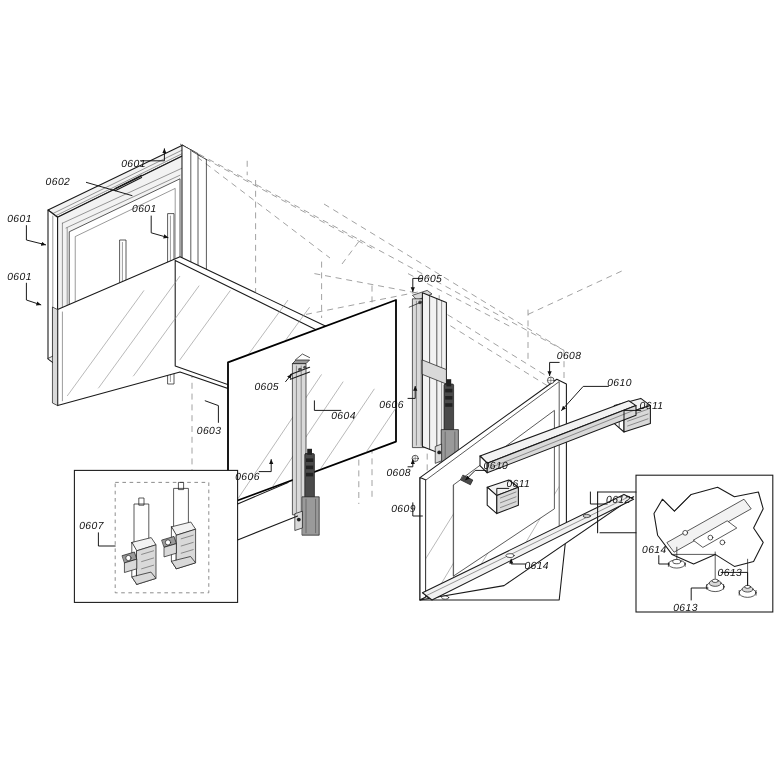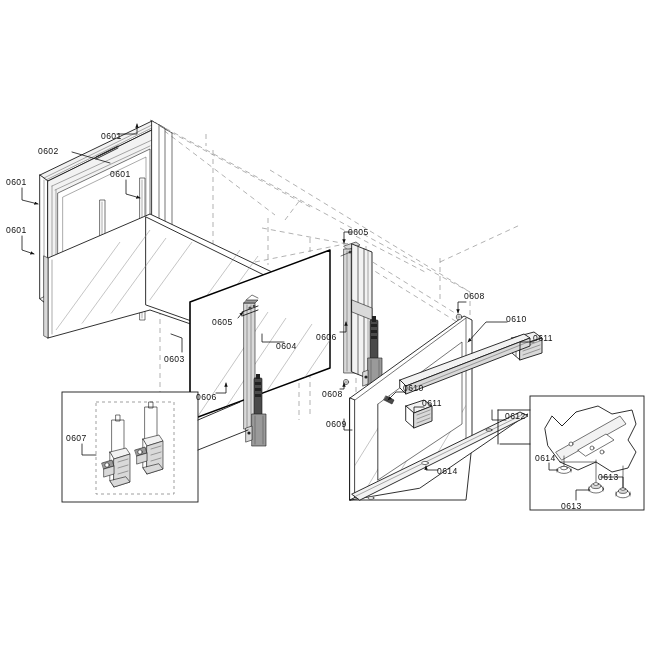--- a/index.html
+++ b/index.html
@@ -6,20 +6,21 @@
   html,body{margin:0;padding:0;background:#ffffff;}
   body{
     width:650px;height:650px;
     font-family:"Liberation Sans", sans-serif;
     overflow:hidden;
     position:relative;
   }
   #diagram-root{
     position:absolute;left:0;top:0;width:650px;height:640px;
     background:#ffffff;
+    font-style:italic;
   }
   svg#parts-diagram{display:block;width:650px;height:650px;}
 
   .ln{fill:none;stroke:#1a1a1a;stroke-width:0.9;stroke-linejoin:round;stroke-linecap:round;}
   .ln-thin{fill:none;stroke:#1a1a1a;stroke-width:0.6;stroke-linejoin:round;stroke-linecap:round;}
   .ln-hair{fill:none;stroke:#444;stroke-width:0.45;stroke-linejoin:round;stroke-linecap:round;}
   .ln-bold{fill:none;stroke:#000;stroke-width:1.5;stroke-linejoin:round;stroke-linecap:round;}
   .ln-dash{fill:none;stroke:#7d7d7d;stroke-width:0.6;stroke-dasharray:5 4;stroke-linecap:butt;}
   .leader{fill:none;stroke:#111;stroke-width:0.8;stroke-linecap:round;stroke-linejoin:round;}
   .fill-w{fill:#ffffff;}

